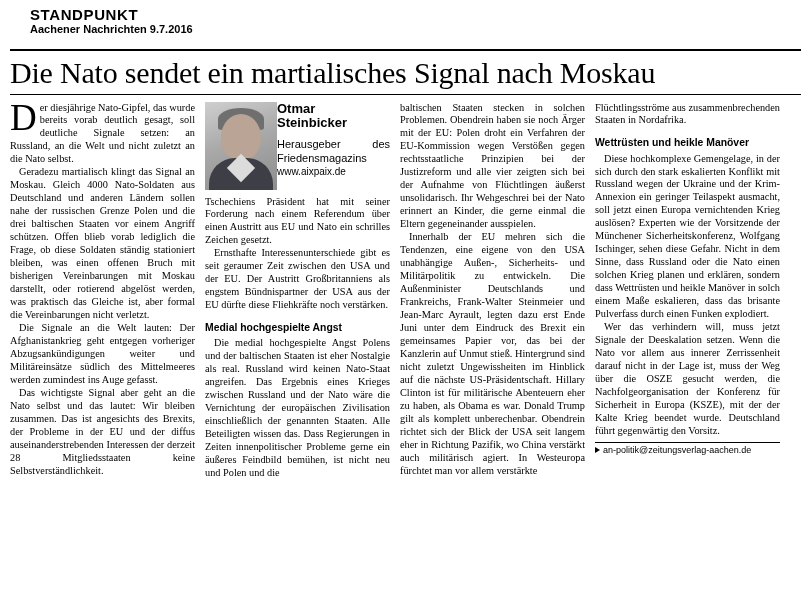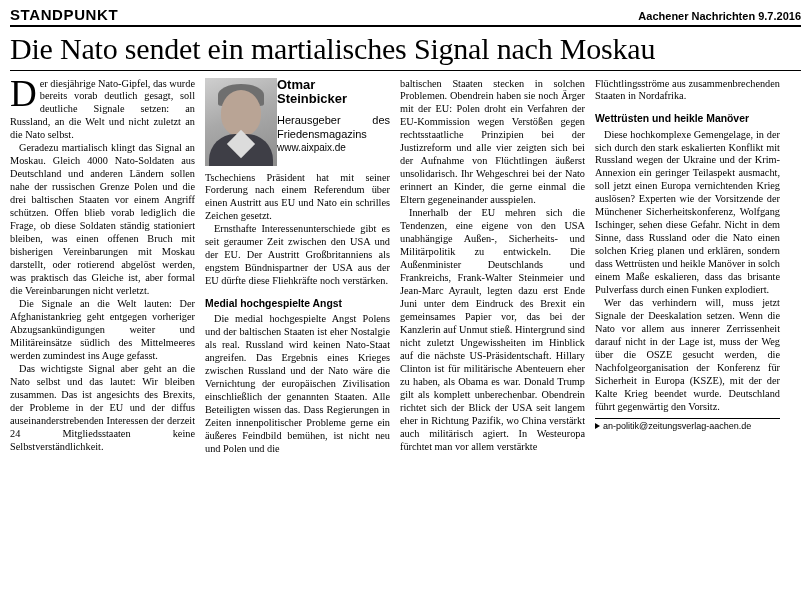--- a/index.html
+++ b/index.html
@@ -19,21 +19,22 @@
     width: 811px;
     height: 590px;
     box-sizing: border-box;
     padding: 6px 10px 4px 10px;
   }
   
   .masthead {
     display: flex;
     align-items: baseline;
     justify-content: space-between;
-    padding-bottom: 2px;
+    padding-bottom: 14px;
+    flex-direction: column;
   }
   .masthead-left {
     font-family: "Liberation Sans", sans-serif;
     font-weight: bold;
     font-size: 15px;
     letter-spacing: 0.6px;
   }
   .masthead-right {
     font-family: "Liberation Sans", sans-serif;
     font-weight: bold;
@@ -194,21 +195,21 @@
 
   <h1 class="headline">Die Nato sendet ein martialisches Signal nach Moskau</h1>
   <div class="rule-thin"></div>
 
   <div class="columns">
 
     <div class="col">
       <p class="first"><span class="dropcap">D</span><span>er diesjährige Nato-Gipfel, das wurde bereits vorab deutlich gesagt, soll deutliche Signale setzen: an Russland, an die Welt und nicht zuletzt an die Nato selbst.</span></p>
       <p>Geradezu martialisch klingt das Signal an Moskau. Gleich 4000 Nato-Soldaten aus Deutschland und anderen Ländern sollen nahe der russischen Grenze Polen und die drei baltischen Staaten vor einem Angriff schützen. Offen blieb vorab lediglich die Frage, ob diese Soldaten ständig stationiert bleiben, was einen offenen Bruch mit bisherigen Vereinbarungen mit Moskau darstellt, oder rotierend abgelöst werden, was praktisch das Gleiche ist, aber formal die Vereinbarungen nicht verletzt.</p>
       <p>Die Signale an die Welt lauten: Der Afghanistankrieg geht entgegen vorheriger Abzugsankündigungen weiter und Militäreinsätze südlich des Mittelmeeres werden zumindest ins Auge gefasst.</p>
-      <p>Das wichtigste Signal aber geht an die Nato selbst und das lautet: Wir bleiben zusammen. Das ist angesichts des Brexits, der Probleme in der EU und der diffus auseinanderstrebenden Interessen der derzeit 24 Mitgliedsstaaten keine Selbstverständlichkeit.</p>
+      <p>Das wichtigste Signal aber geht an die Nato selbst und das lautet: Wir bleiben zusammen. Das ist angesichts des Brexits, der Probleme in der EU und der diffus auseinanderstrebenden Interessen der derzeit 28 Mitgliedsstaaten keine Selbstverständlichkeit.</p>
     </div>
 
     <div class="col">
       <div class="author-block">
         <div class="portrait">
           <div class="hair"></div>
           <div class="face"></div>
           <div class="body"></div>
           <div class="collar"></div>
         </div>

